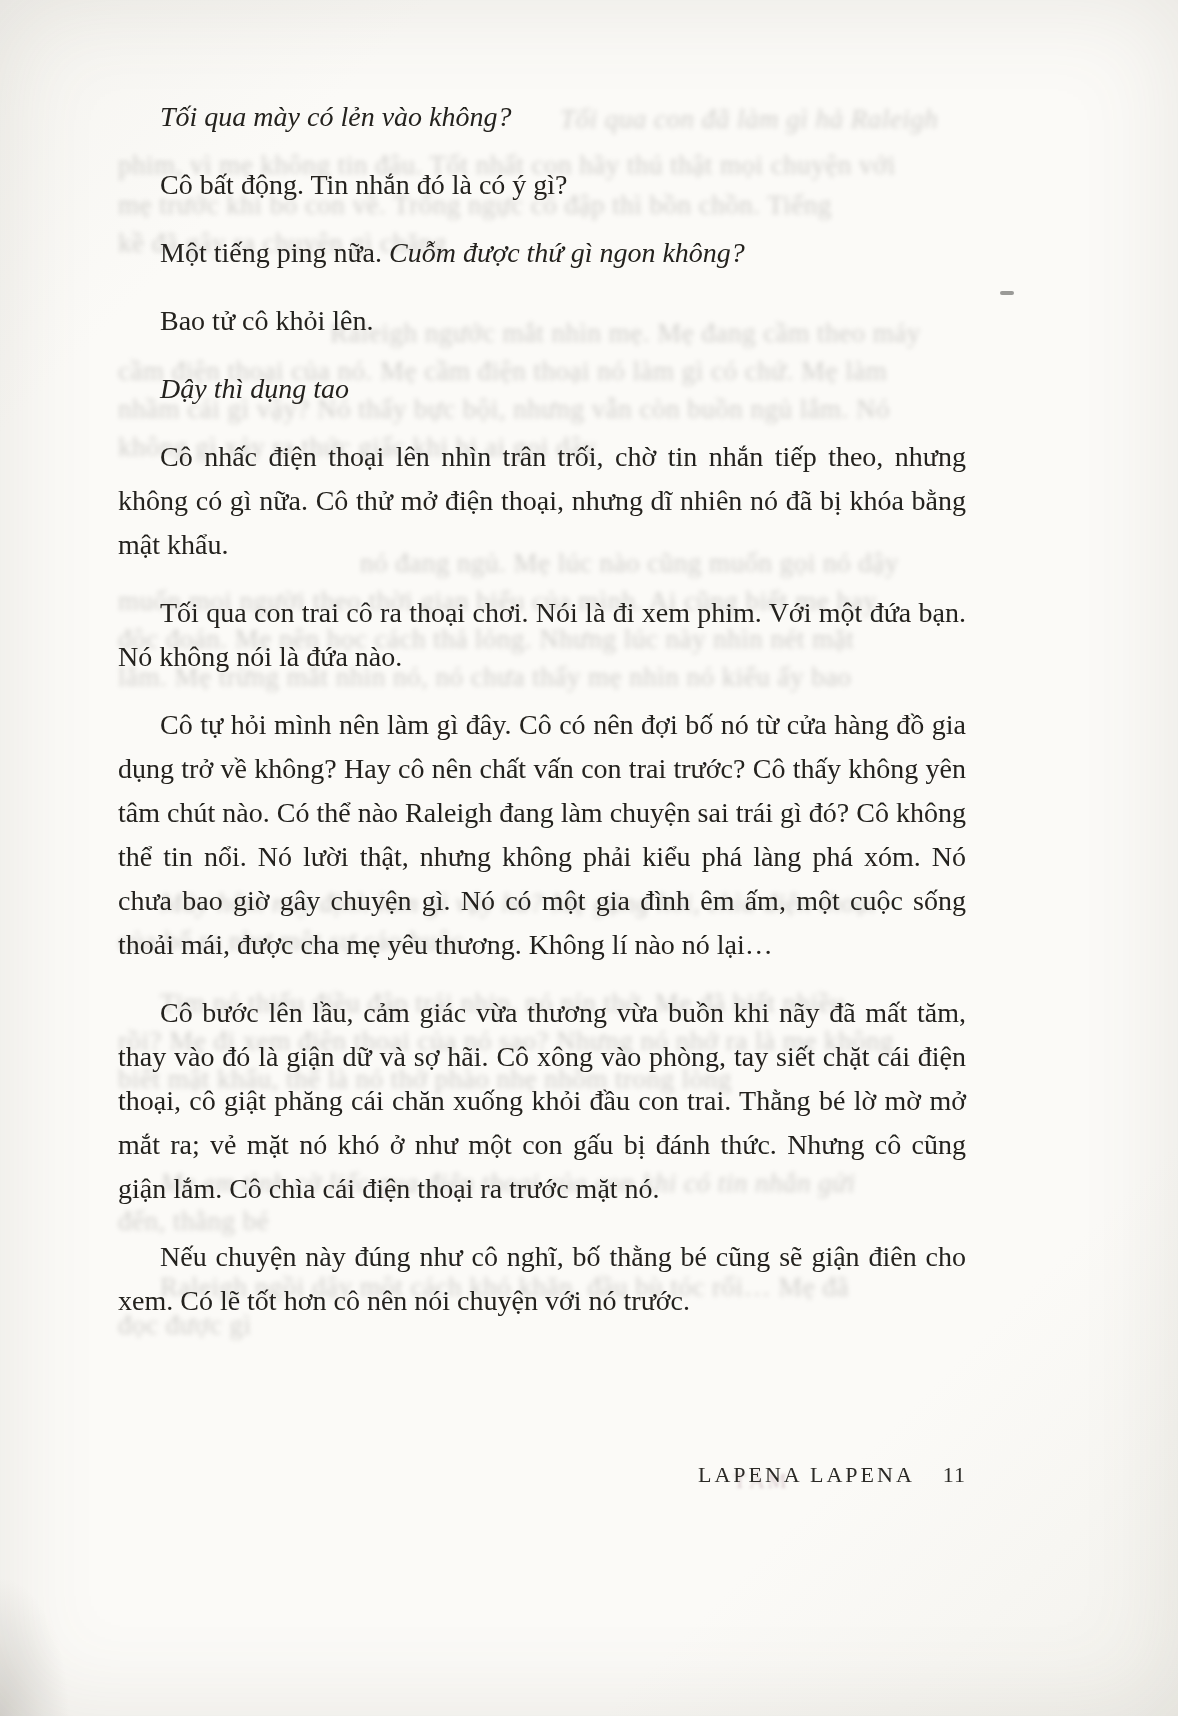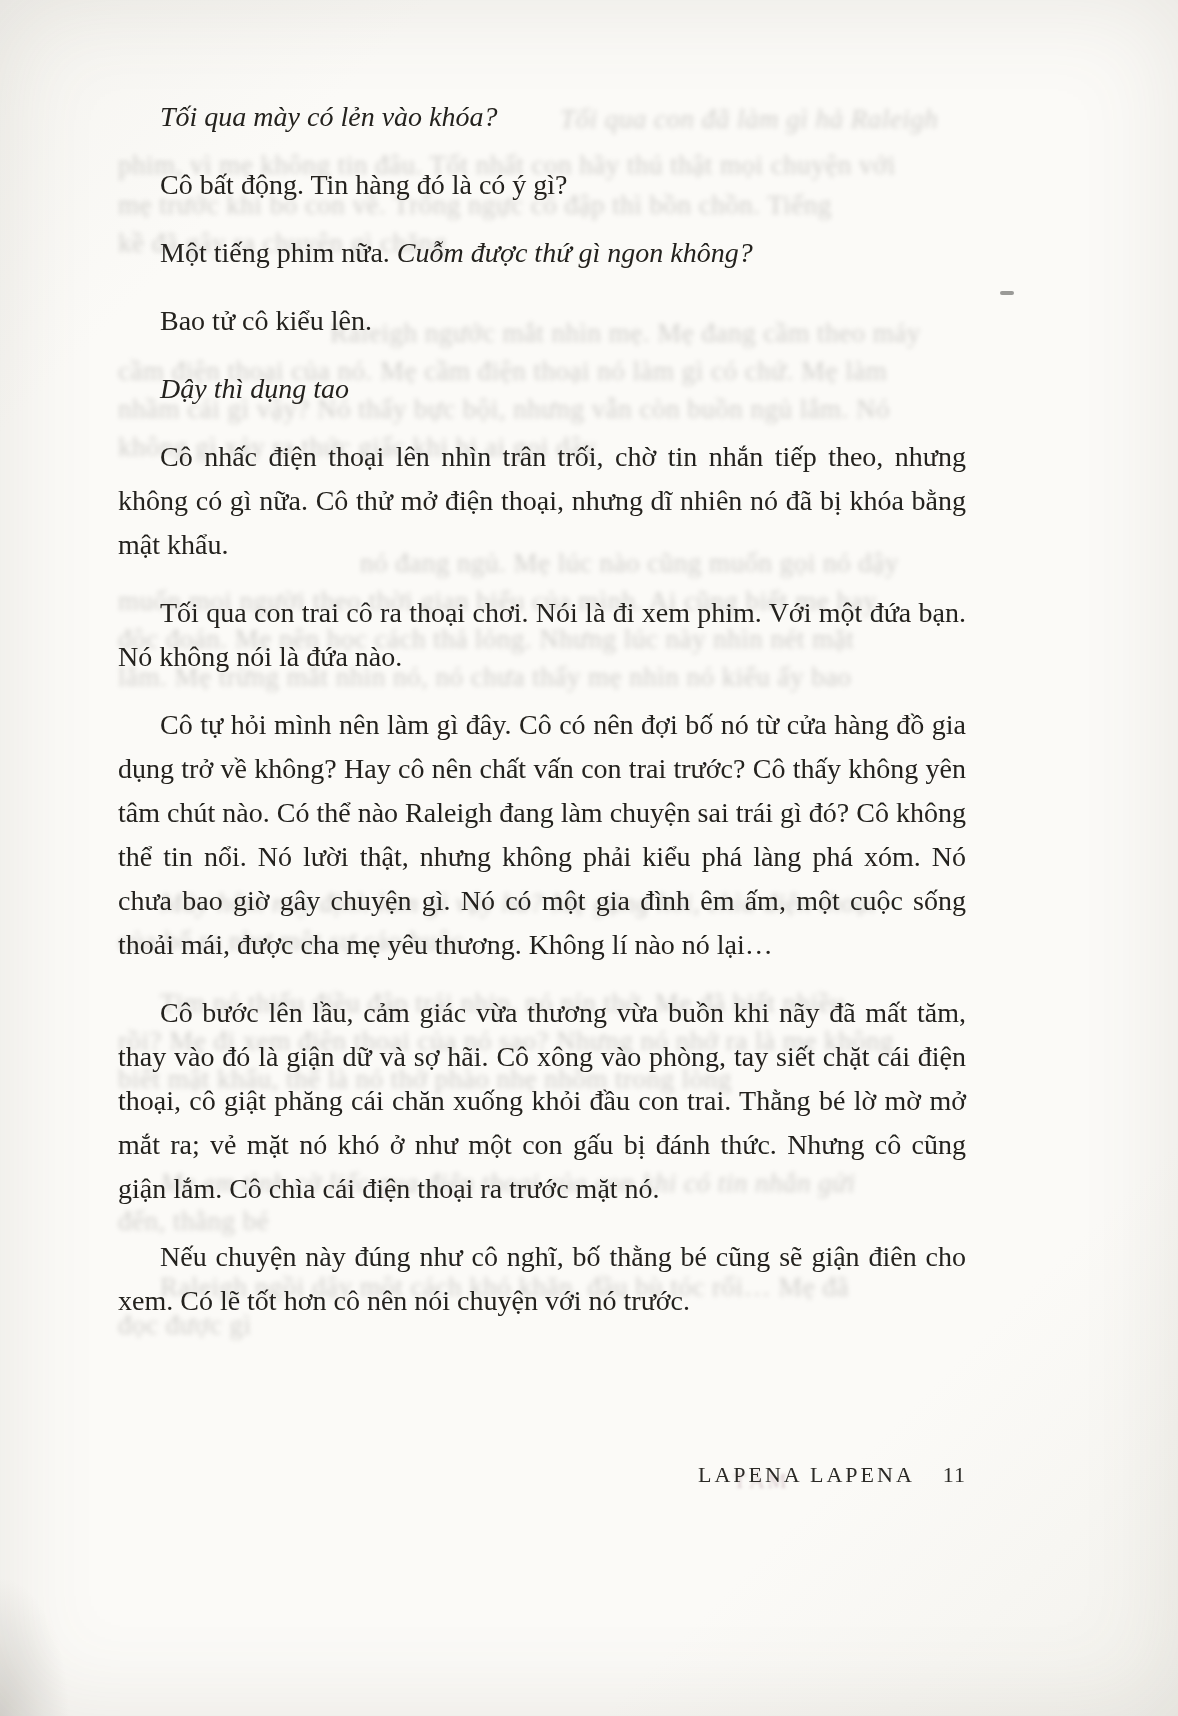--- a/index.html
+++ b/index.html
@@ -114,26 +114,26 @@
   <div class="ghost" style="left:118px; top:1064px;">biết mật khẩu, thế là nó thở phào nhẹ nhõm trong lòng</div>
   <div class="ghost i" style="left:160px; top:1168px;">Mẹ em tình cờ liếc qua điện thoại của con khi có tin nhắn gửi</div>
   <div class="ghost" style="left:118px; top:1206px;">đến, thằng bé</div>
   <div class="ghost" style="left:160px; top:1272px;">Raleigh ngồi dậy một cách khó khăn, đầu bù tóc rối… Mẹ đã</div>
   <div class="ghost" style="left:118px; top:1310px;">đọc được gì</div>
 </div>
 
 <div class="footer-ghost">TÂM</div>
 
 <div class="content">
-  <p class="dialogue italic">Tối qua mày có lẻn vào khóa?</p>
-  <p class="dialogue">Cô bất động. Tin hàng đó là có ý gì?</p>
+  <p class="dialogue italic">Tối qua mày có lẻn vào không?</p>
+  <p class="dialogue">Cô bất động. Tin nhắn đó là có ý gì?</p>
   <p class="dialogue">
-    <span>Một tiếng phim nữa. </span><span class="italic">Cuỗm được thứ gì ngon không?</span>
+    <span>Một tiếng ping nữa. </span><span class="italic">Cuỗm được thứ gì ngon không?</span>
   </p>
-  <p class="dialogue">Bao tử cô kiểu lên.</p>
+  <p class="dialogue">Bao tử cô khỏi lên.</p>
   <p class="dialogue italic">Dậy thì dụng tao</p>
   <p class="extra-gap">Cô nhấc điện thoại lên nhìn trân trối, chờ tin nhắn tiếp theo, nhưng không có gì nữa. Cô thử mở điện thoại, nhưng dĩ nhiên nó đã bị khóa bằng mật khẩu.</p>
   <p>Tối qua con trai cô ra thoại chơi. Nói là đi xem phim. Với một đứa bạn. Nó không nói là đứa nào.</p>
   <p>Cô tự hỏi mình nên làm gì đây. Cô có nên đợi bố nó từ cửa hàng đồ gia dụng trở về không? Hay cô nên chất vấn con trai trước? Cô thấy không yên tâm chút nào. Có thể nào Raleigh đang làm chuyện sai trái gì đó? Cô không thể tin nổi. Nó lười thật, nhưng không phải kiểu phá làng phá xóm. Nó chưa bao giờ gây chuyện gì. Nó có một gia đình êm ấm, một cuộc sống thoải mái, được cha mẹ yêu thương. Không lí nào nó lại…</p>
   <p>Cô bước lên lầu, cảm giác vừa thương vừa buồn khi nãy đã mất tăm, thay vào đó là giận dữ và sợ hãi. Cô xông vào phòng, tay siết chặt cái điện thoại, cô giật phăng cái chăn xuống khỏi đầu con trai. Thằng bé lờ mờ mở mắt ra; vẻ mặt nó khó ở như một con gấu bị đánh thức. Nhưng cô cũng giận lắm. Cô chìa cái điện thoại ra trước mặt nó.</p>
   <p>Nếu chuyện này đúng như cô nghĩ, bố thằng bé cũng sẽ giận điên cho xem. Có lẽ tốt hơn cô nên nói chuyện với nó trước.</p>
 </div>
 
 <div class="footer">
   <span>LAPENA LAPENA</span><span class="pagenum">11</span>

